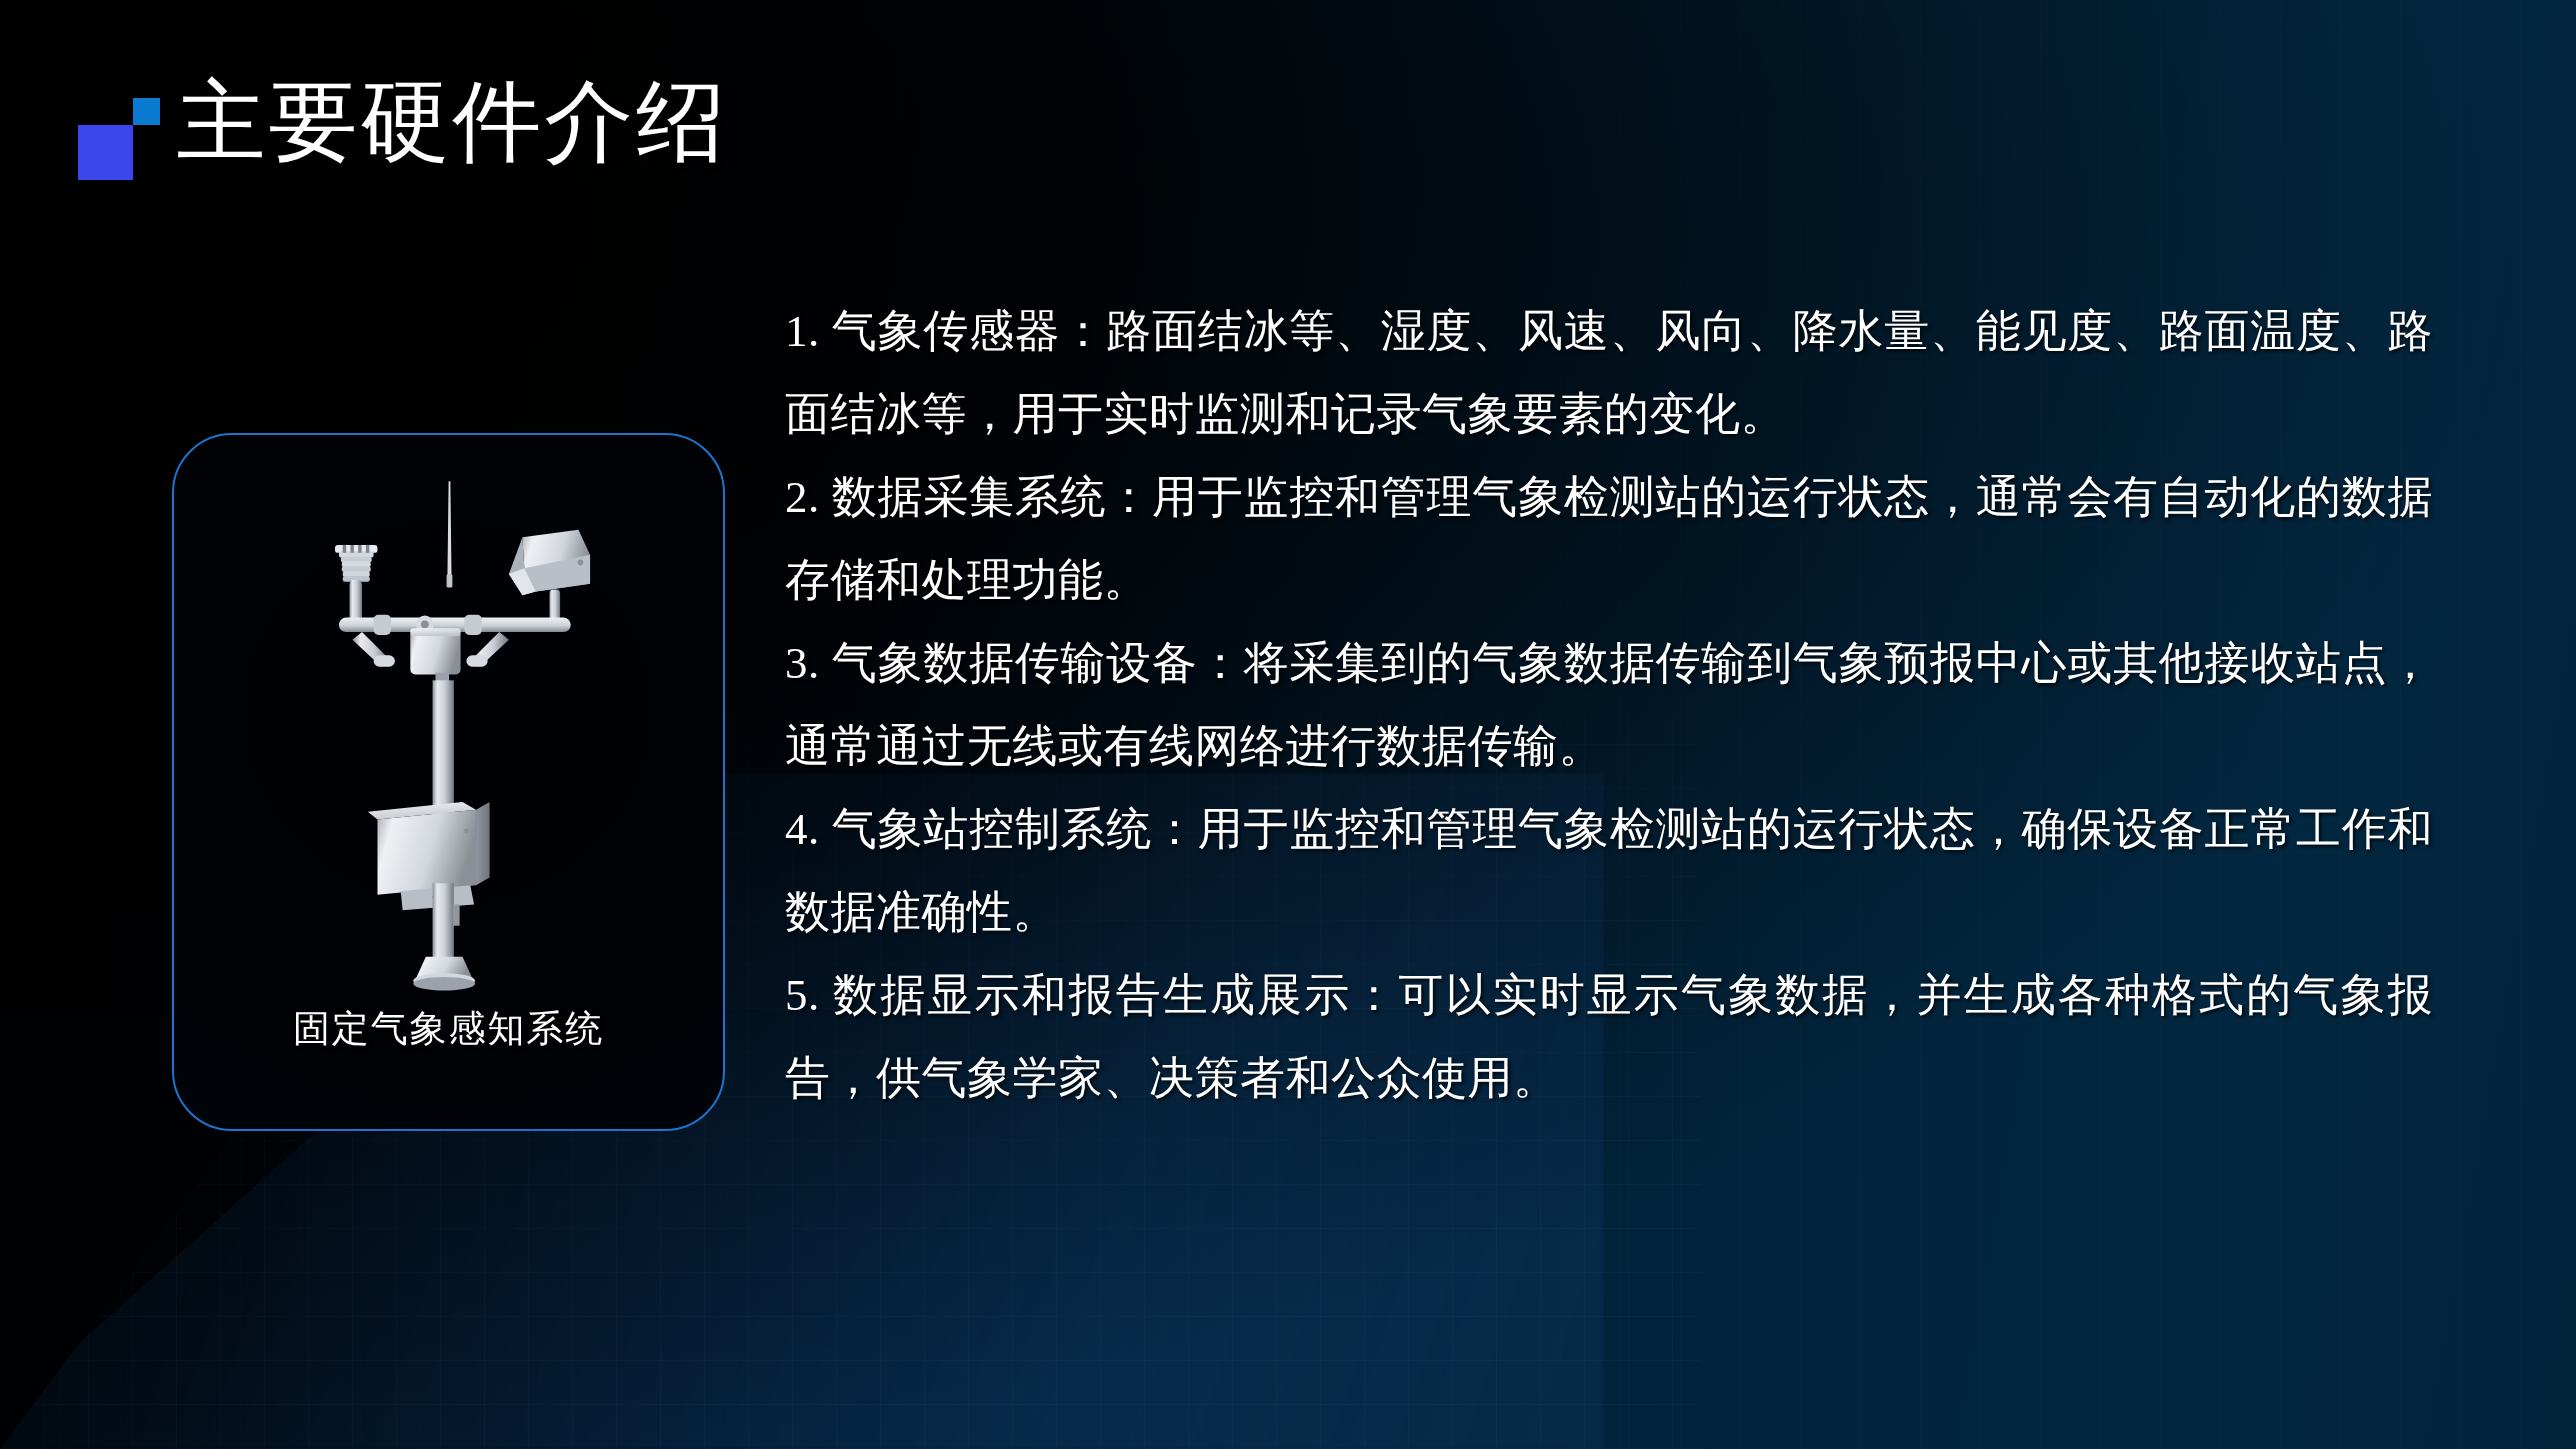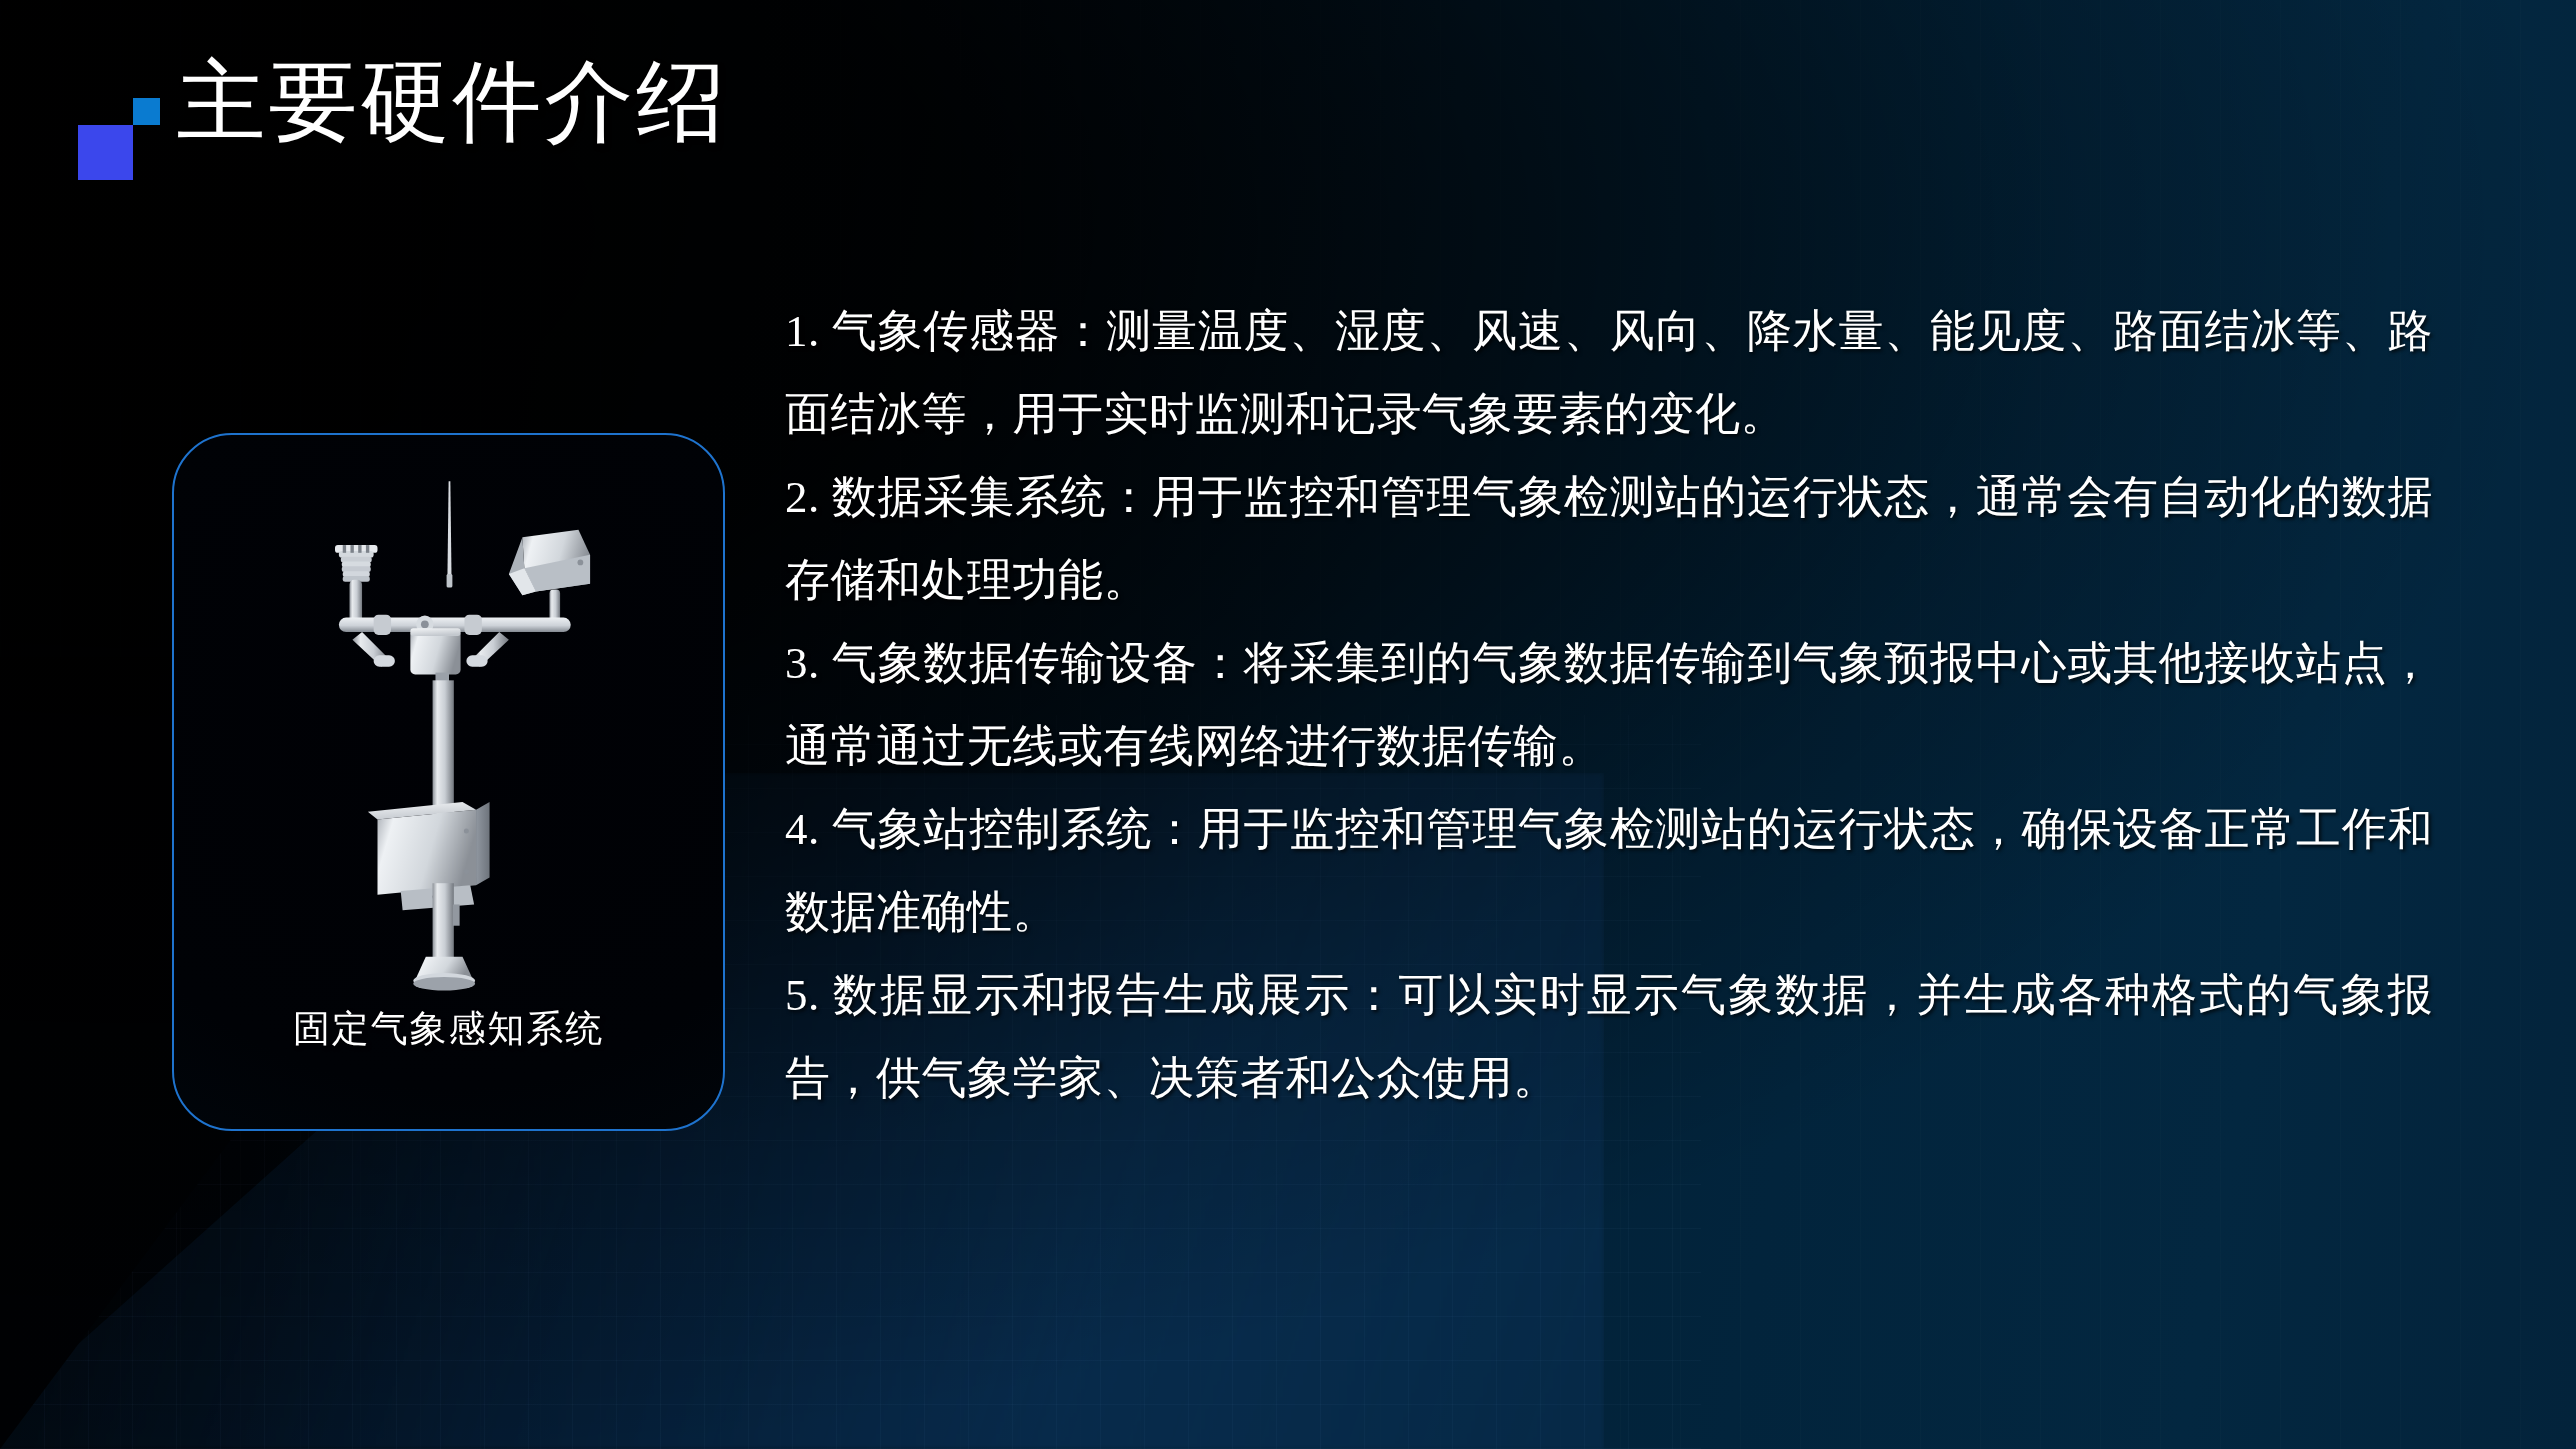--- a/index.html
+++ b/index.html
@@ -131,20 +131,21 @@
   }
   .page-title {
     font-size: 89px;
     line-height: 1.0;
     color: #FFFFFF;
     letter-spacing: 2.9px;
     white-space: nowrap;
     margin-left: 11.6px;
     text-shadow: 1.9px 2.9px 4.8px rgba(0,0,0,0.85);
     font-weight: 400;
+    margin-top: 20px;
   }
 
   
   .media-card {
     position: absolute;
     left: 172px;
     top: 433px;
     width: 553px;
     height: 698px;
     border: 2.9px solid #1E73CE;
@@ -327,21 +328,21 @@
           <ellipse cx="205" cy="540" rx="32" ry="7" fill="#9CA2AA"></ellipse>
         </g>
       </svg>
 
       <div class="card-caption">固定气象感知系统</div>
     </div>
   </div>
 
   <div class="body-list">
     <div class="body-item">
-      <span class="num">1.</span><span> 气象传感器：测量温度、湿度、风速、风向、降水量、能见度、路面结冰等、路面结冰等，用于实时监测和记录气象要素的变化。</span>
+      <span class="num">1.</span><span> 气象传感器：路面结冰等、湿度、风速、风向、降水量、能见度、路面温度、路面结冰等，用于实时监测和记录气象要素的变化。</span>
     </div>
     <div class="body-item">
       <span class="num">2.</span><span> 数据采集系统：用于监控和管理气象检测站的运行状态，通常会有自动化的数据存储和处理功能。</span>
     </div>
     <div class="body-item">
       <span class="num">3.</span><span> 气象数据传输设备：将采集到的气象数据传输到气象预报中心或其他接收站点，通常通过无线或有线网络进行数据传输。</span>
     </div>
     <div class="body-item">
       <span class="num">4.</span><span> 气象站控制系统：用于监控和管理气象检测站的运行状态，确保设备正常工作和数据准确性。</span>
     </div>

